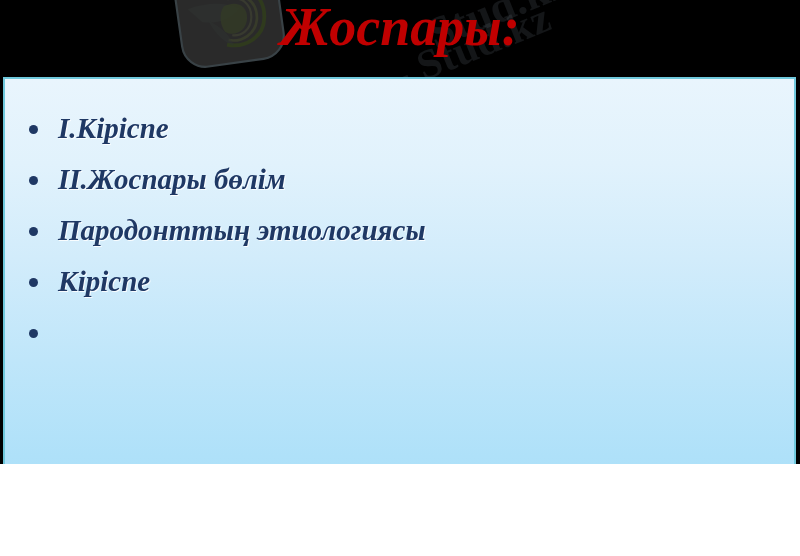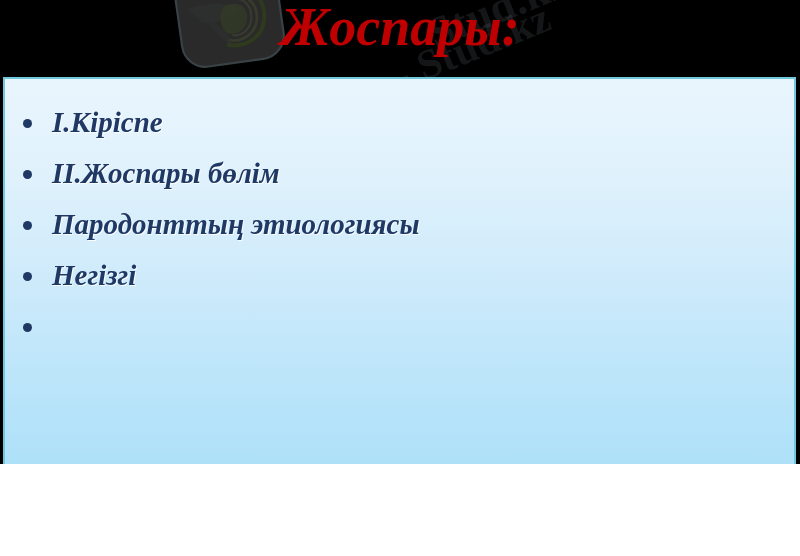--- a/index.html
+++ b/index.html
@@ -72,21 +72,21 @@
         #D2ECFB 38%,
         #BFE6FA 60%,
         #AFE1F9 80%,
         #A5DEF8 100%);
     z-index: 4;
     overflow: hidden;
   }
 
   ul.bullets {
     list-style: none;
-    margin: 4px;
+    margin: 10px;
     padding: 14px 0 0 0;
     position: relative;
     z-index: 6;
   }
   ul.bullets li {
     position: relative;
     padding-left: 43px;
     margin: 0;
     height: 51px;
     line-height: 51px;
@@ -124,21 +124,21 @@
       <li>
         <span class="bullet-dot"></span>
         <span>II.Жоспары бөлім</span>
       </li>
       <li>
         <span class="bullet-dot"></span>
         <span>Пародонттың этиологиясы</span>
       </li>
       <li>
         <span class="bullet-dot"></span>
-        <span>Негізгі</span>
+        <span>Кіріспе</span>
       </li>
       <li>
         <span class="bullet-dot"></span>
       </li>
     </ul>
   </div>
 
   <div class="wm-layer" id="wm-layer">
       <div class="wm-logo" style="left: 165px; top: -52px; width: 128px; height: 128px;"><svg viewBox="0 0 120 120" width="128" height="128">
           <g transform="rotate(-8 60 60)">

